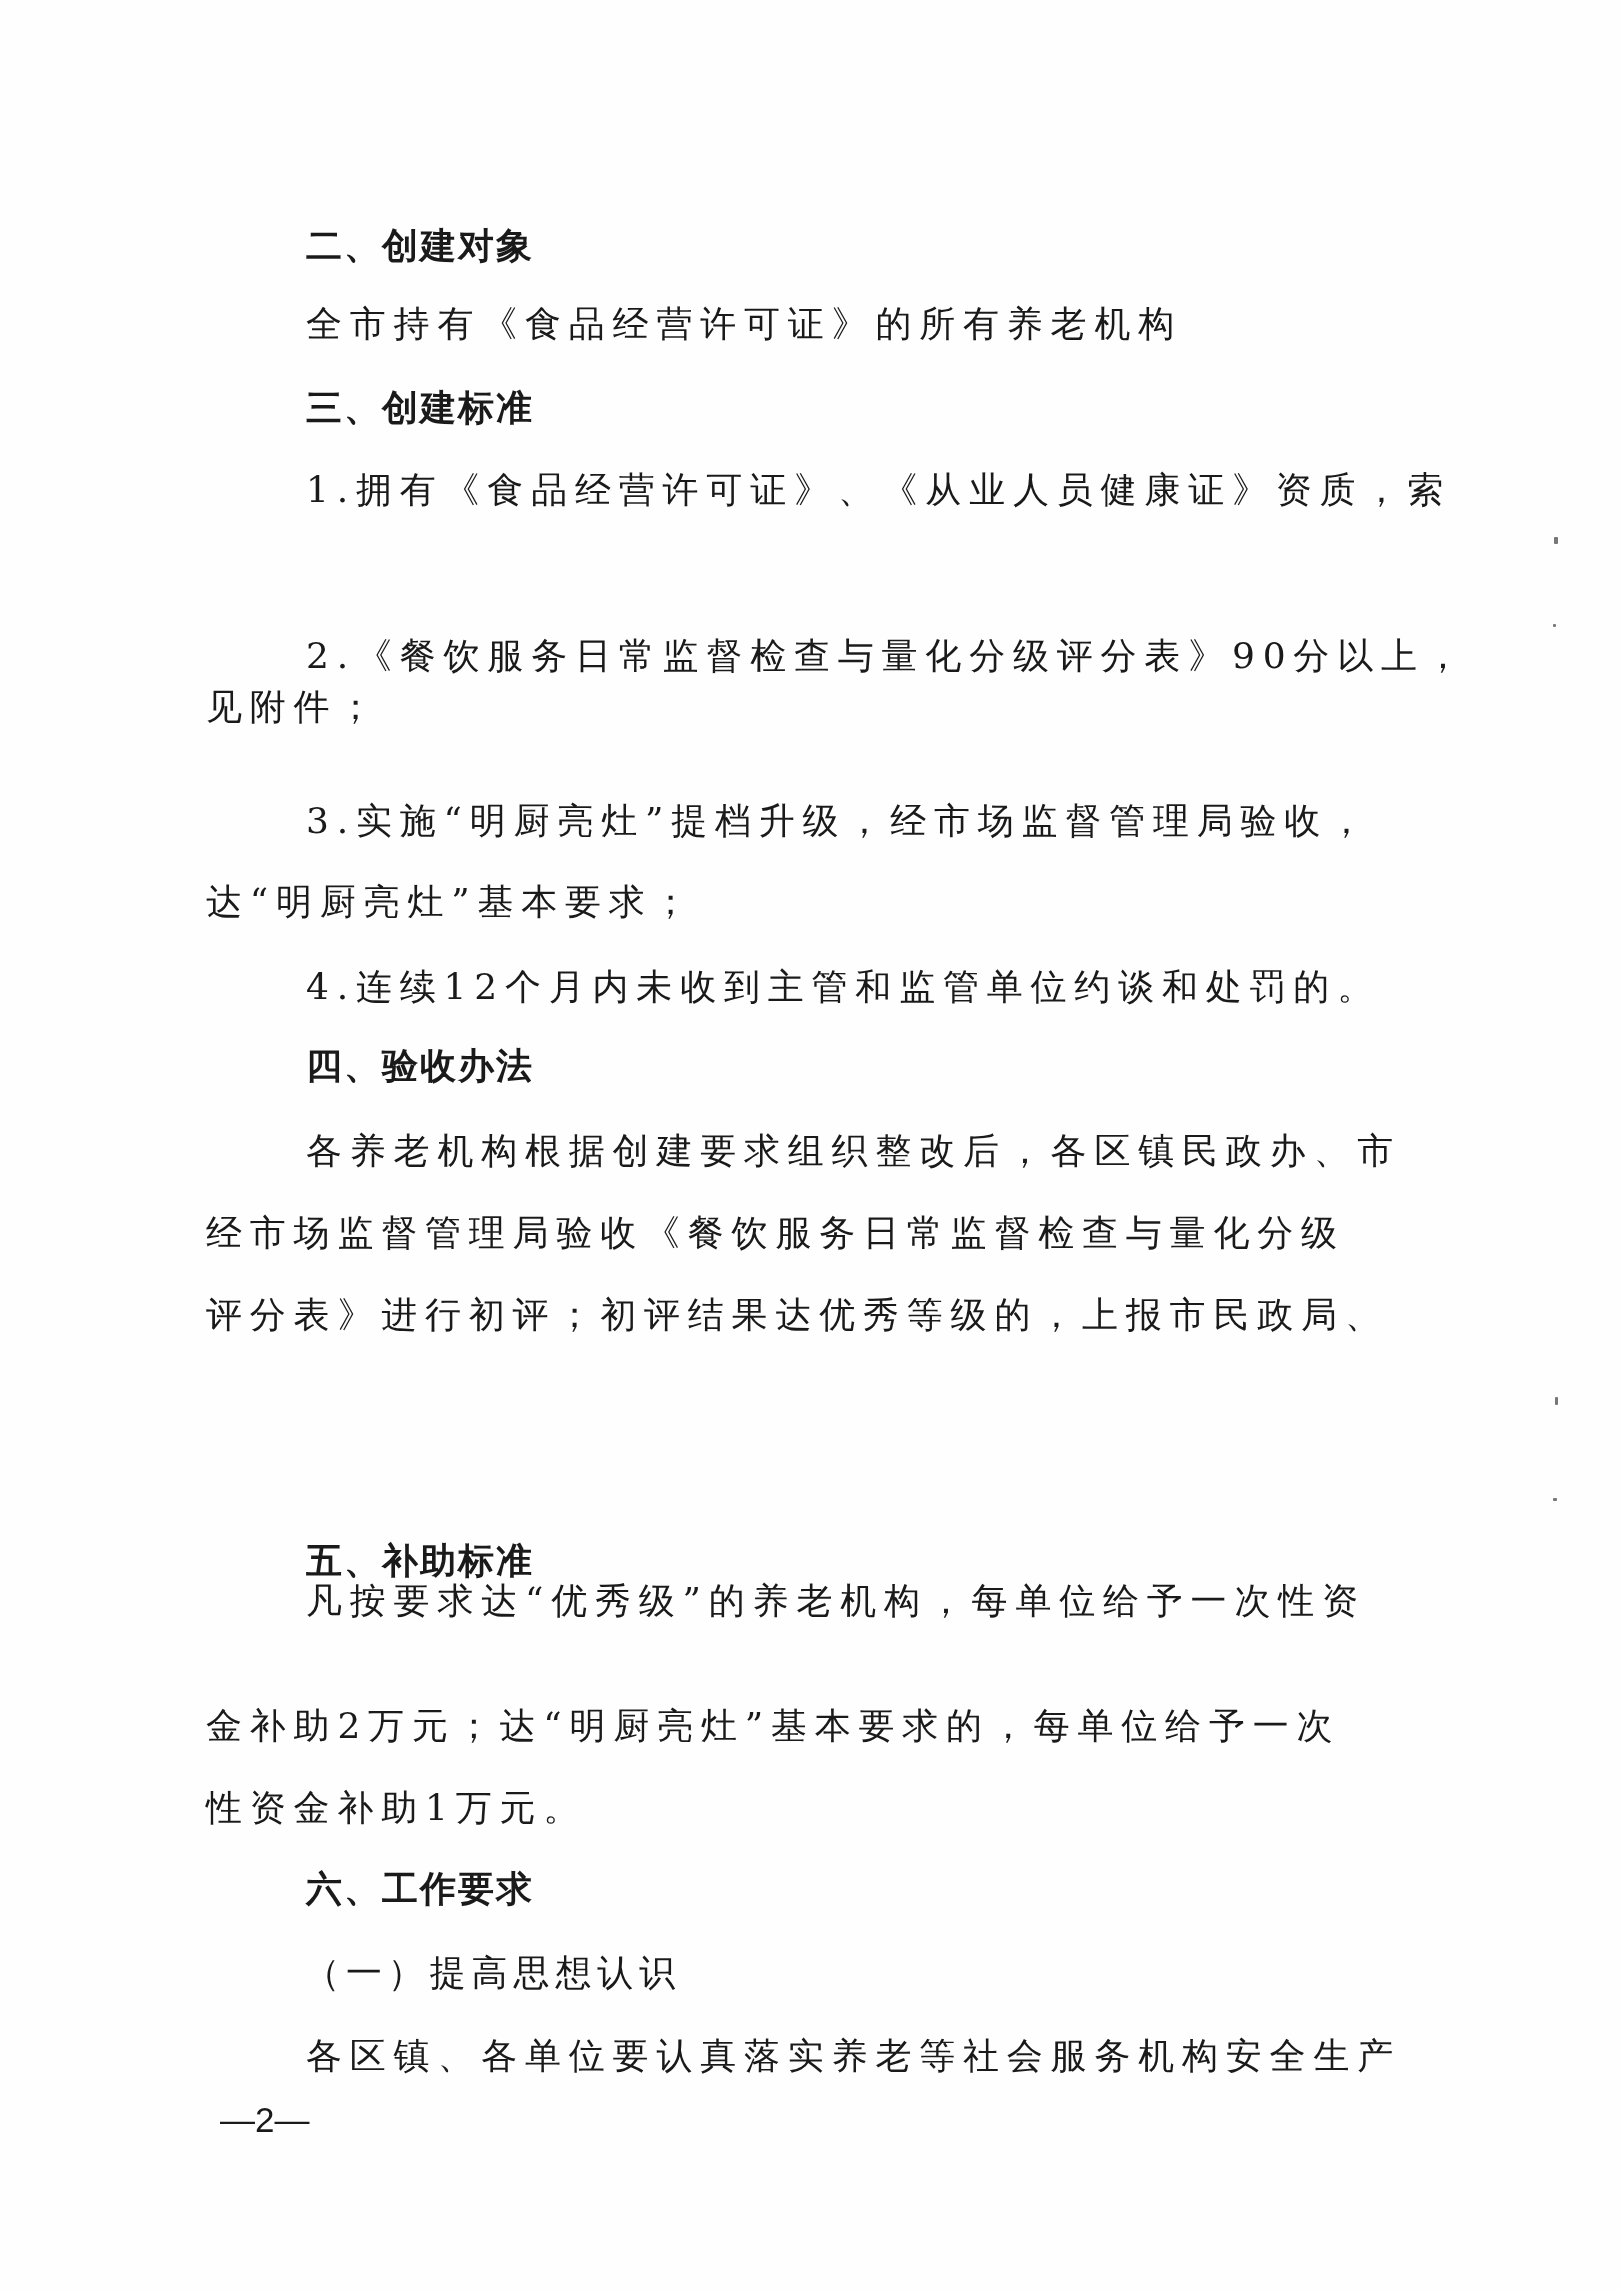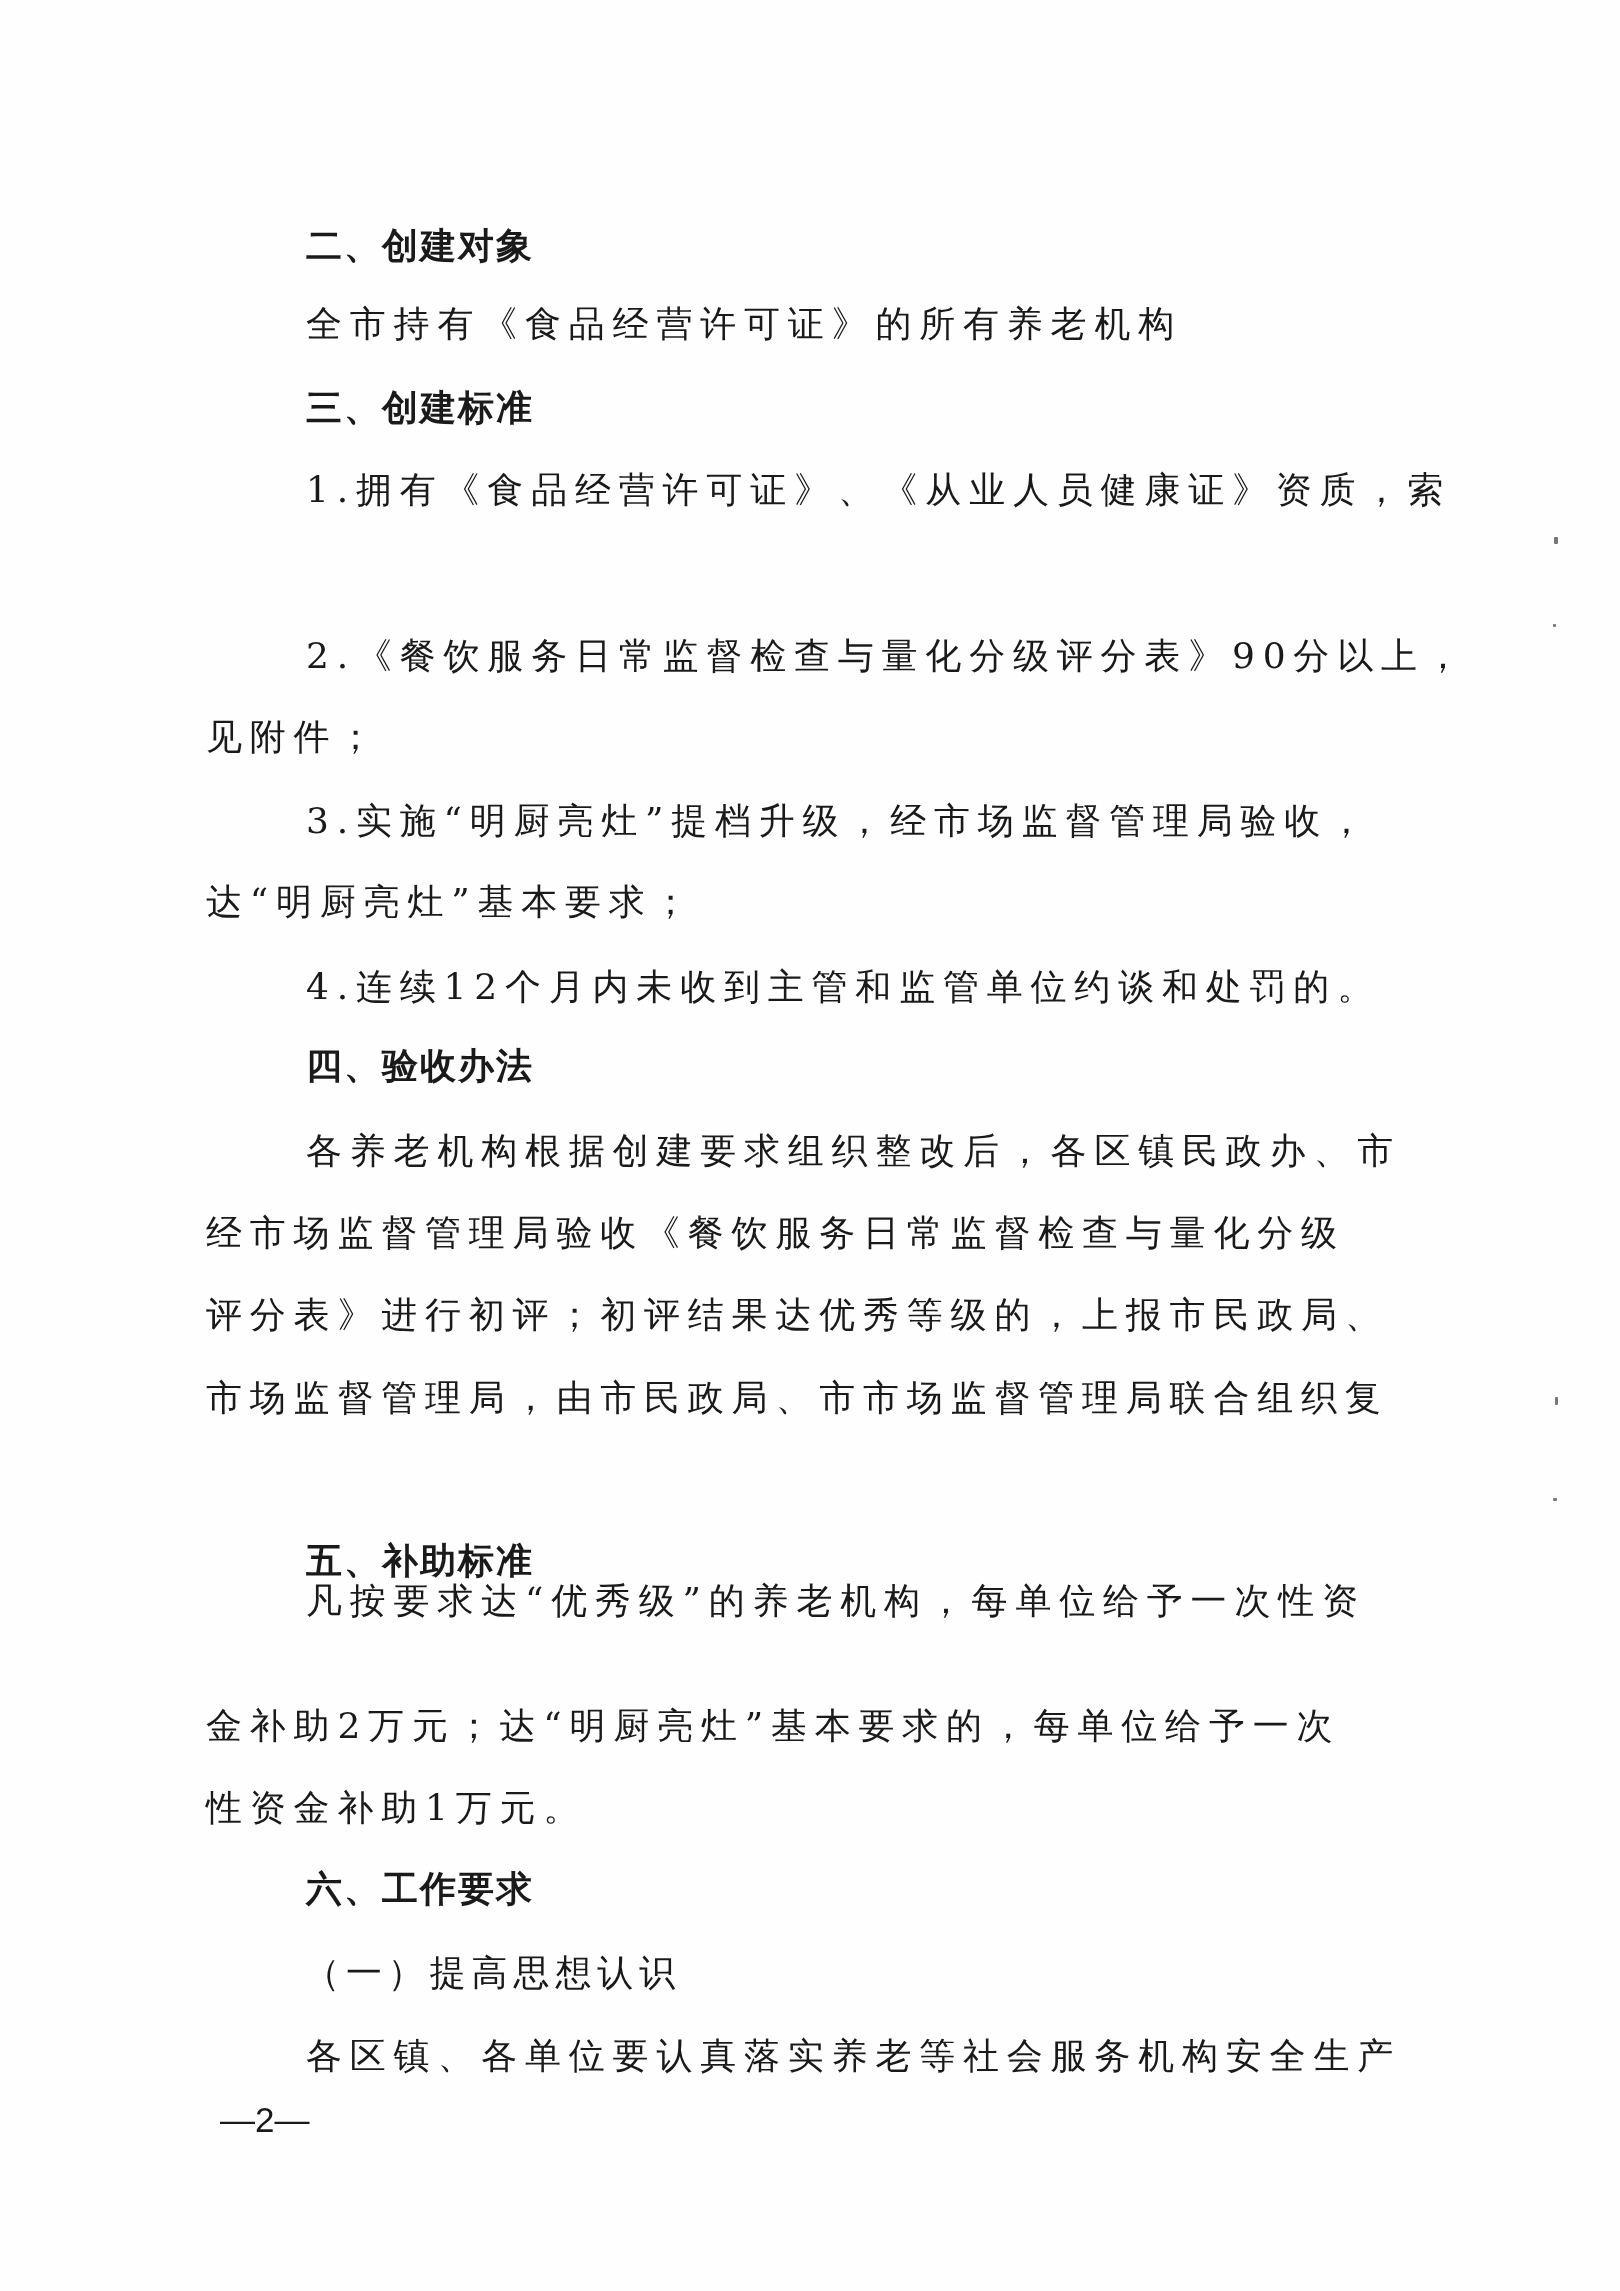--- a/index.html
+++ b/index.html
@@ -63,30 +63,29 @@
 <body>
 
 <div class="page">
 
   <div class="line indent heading" style="top:222px">二、创建对象</div>
   <div class="line indent" style="top:300px">全市持有《食品经营许可证》的所有养老机构</div>
 
   <div class="line indent heading" style="top:384px">三、创建标准</div>
   <div class="line indent" style="top:466px">1.拥有《食品经营许可证》、《从业人员健康证》资质，索</div>
   <div class="line indent" style="top:632px">2.《餐饮服务日常监督检查与量化分级评分表》90分以上，</div>
-  <div class="line" style="top:713px">见附件；</div>
+  <div class="line" style="top:683px">见附件；</div>
   <div class="line indent" style="top:797px">3.实施“明厨亮灶”提档升级，经市场监督管理局验收，</div>
   <div class="line" style="top:878px">达“明厨亮灶”基本要求；</div>
   <div class="line indent" style="top:963px">4.连续12个月内未收到主管和监管单位约谈和处罚的。</div>
 
   <div class="line indent heading" style="top:1042px">四、验收办法</div>
   <div class="line indent" style="top:1127px">各养老机构根据创建要求组织整改后，各区镇民政办、市</div>
   <div class="line" style="top:1209px">经市场监督管理局验收《餐饮服务日常监督检查与量化分级</div>
   <div class="line" style="top:1291px">评分表》进行初评；初评结果达优秀等级的，上报市民政局、</div>
-  <div class="line" style="top:1374px">市场监督管理局，由市民政局、市市场监督管理局联合组织复</div>
 
   <div class="line indent heading" style="top:1537px">五、补助标准</div>
   <div class="line indent" style="top:1577px">凡按要求达“优秀级”的养老机构，每单位给予一次性资</div>
   <div class="line" style="top:1702px">金补助2万元；达“明厨亮灶”基本要求的，每单位给予一次</div>
   <div class="line" style="top:1784px">性资金补助1万元。</div>
 
   <div class="line indent heading" style="top:1865px">六、工作要求</div>
   <div class="line sub" style="top:1949px">（一）提高思想认识</div>
   <div class="line indent" style="top:2032px">各区镇、各单位要认真落实养老等社会服务机构安全生产</div>
 

